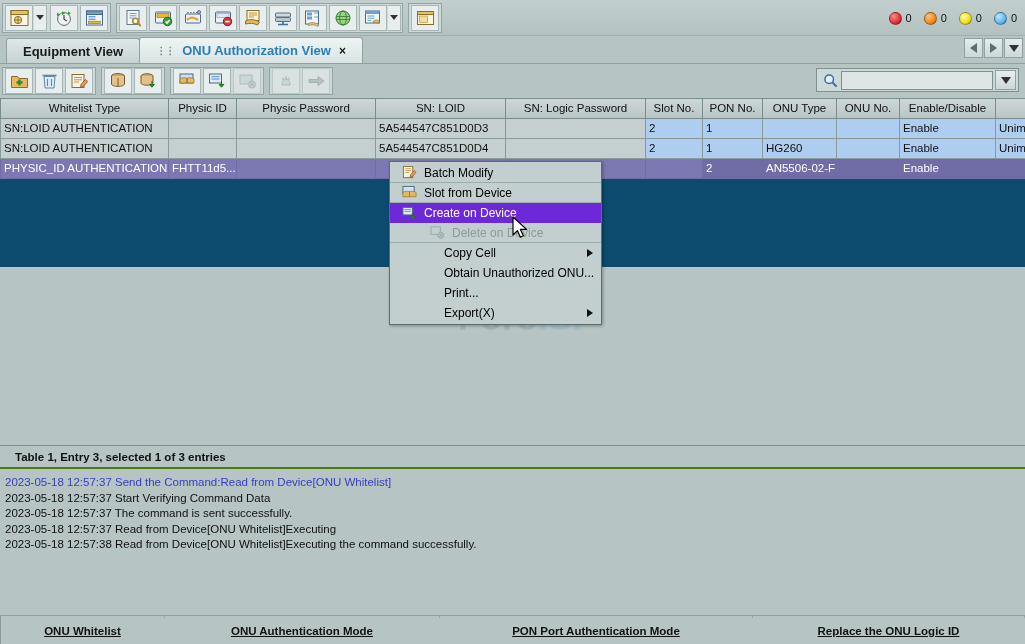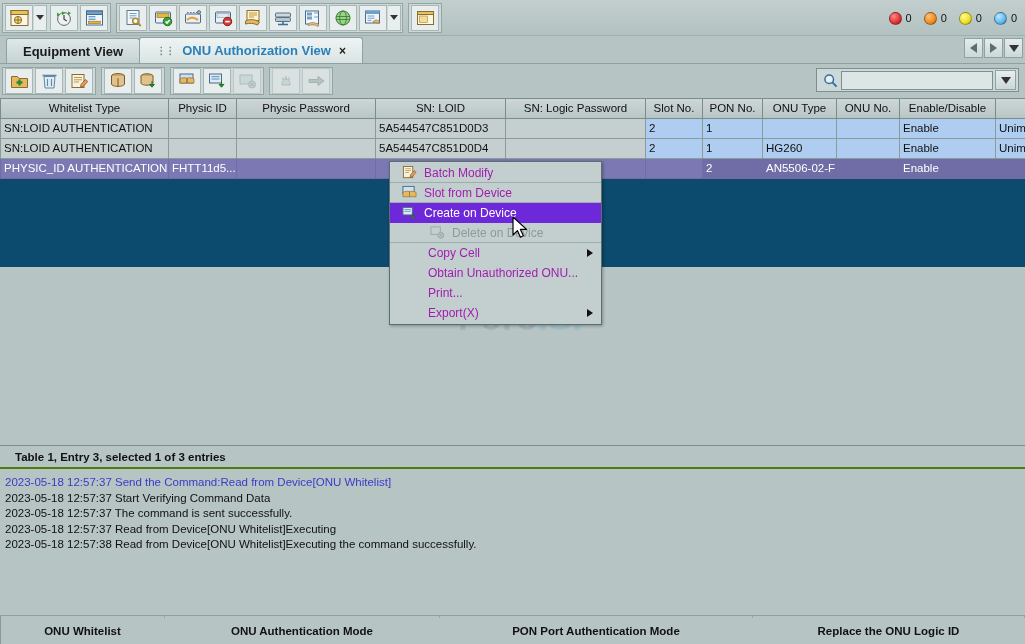--- a/index.html
+++ b/index.html
@@ -143,20 +143,21 @@
     position: absolute; left: 0; bottom: 0; width: 1025px; height: 29px;
     background: #b6c4c4; border-top: 1px solid #8fa1a1;
     display: flex; align-items: stretch;
   }
   .btab {
     position: relative; height: 29px;
     display: flex; align-items: center; justify-content: center;
     font-size: 11.5px; font-weight: bold; color: #111;
     background: #b6c4c4;
     border-right: 1px solid #8a9a9a;
+    text-decoration: underline;
   }
   .btab:first-child { border-left: 1px solid #8a9a9a; }
   .btab::after {
     content: ""; position: absolute; right: -1px; top: 0;
     width: 0; height: 0;
     border-top: 29px solid transparent; border-right: 10px solid #b6c4c4;
   }
   .btab.t0 { width: 165px; }
   .btab.t1 { width: 275px; }
   .btab.t2 { width: 313px; }
@@ -179,28 +180,28 @@
   
   .ctxmenu {
     position: absolute; left: 389px; top: 161px; width: 213px;
     background: #c3cfcf; border: 1px solid #5e6d6d;
     box-shadow: 1px 1px 3px rgba(0,0,0,.3);
     padding: 1px 0;
     z-index: 40;
   }
   .mi {
     display: flex; align-items: center; height: 20px;
-    font-size: 12px; color: #a21caf; padding-left: 8px; position: relative;
+    font-size: 12px; color: #000000; padding-left: 8px; position: relative;
   }
   .mi .mi-ico { width: 22px; display: flex; align-items: center; justify-content: center; }
   .mi .mi-label { padding-left: 4px; white-space: nowrap; }
   .mi.sep-below { border-bottom: 1px solid #9dadad; }
   .mi.hl { background: #6d28d9; color: #fff; }
   .mi.dis { color: #8e9a9a; padding-left: 36px; }
-  .mi.noico { padding-left: 34px; }
+  .mi.noico { padding-left: 50px; }
   .mi .submark {
     position: absolute; right: 8px;
     width: 0; height: 0;
     border-top: 4px solid transparent; border-bottom: 4px solid transparent;
     border-left: 6px solid #111;
   }
   .cursor { position: absolute; left: 512px; top: 216px; z-index: 60; pointer-events: none; }
 </style>
 </head>
 <body>

